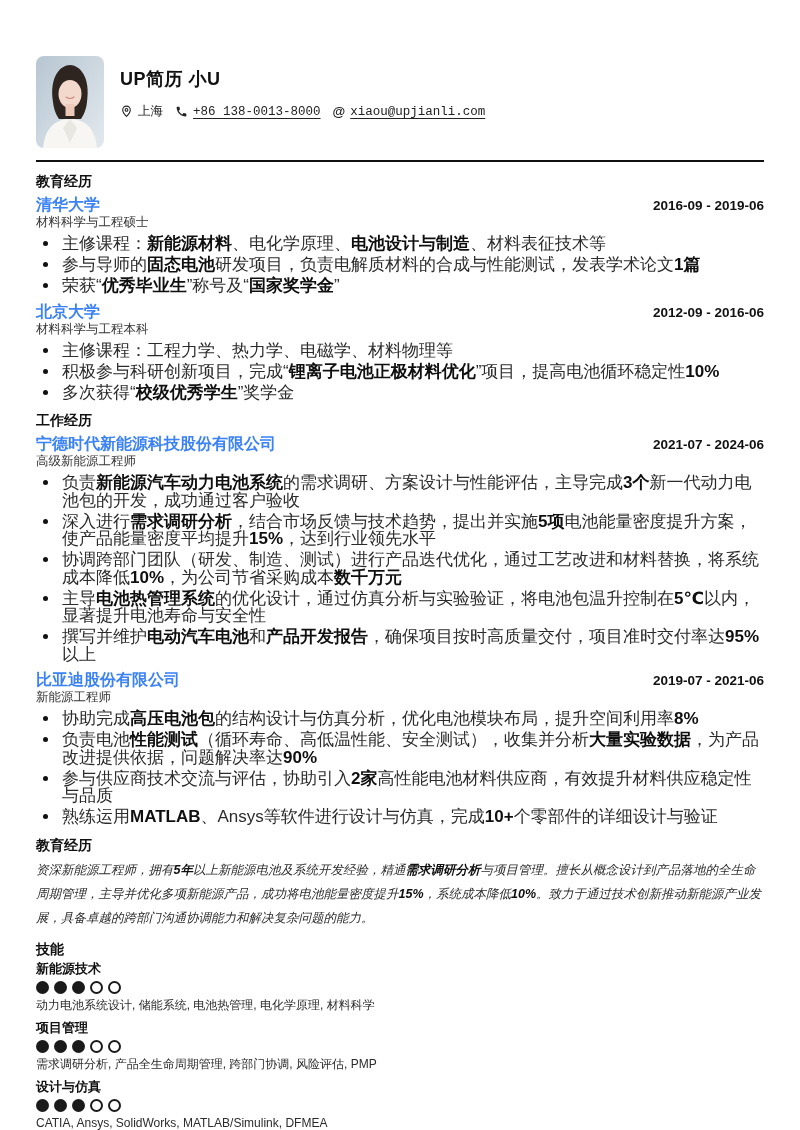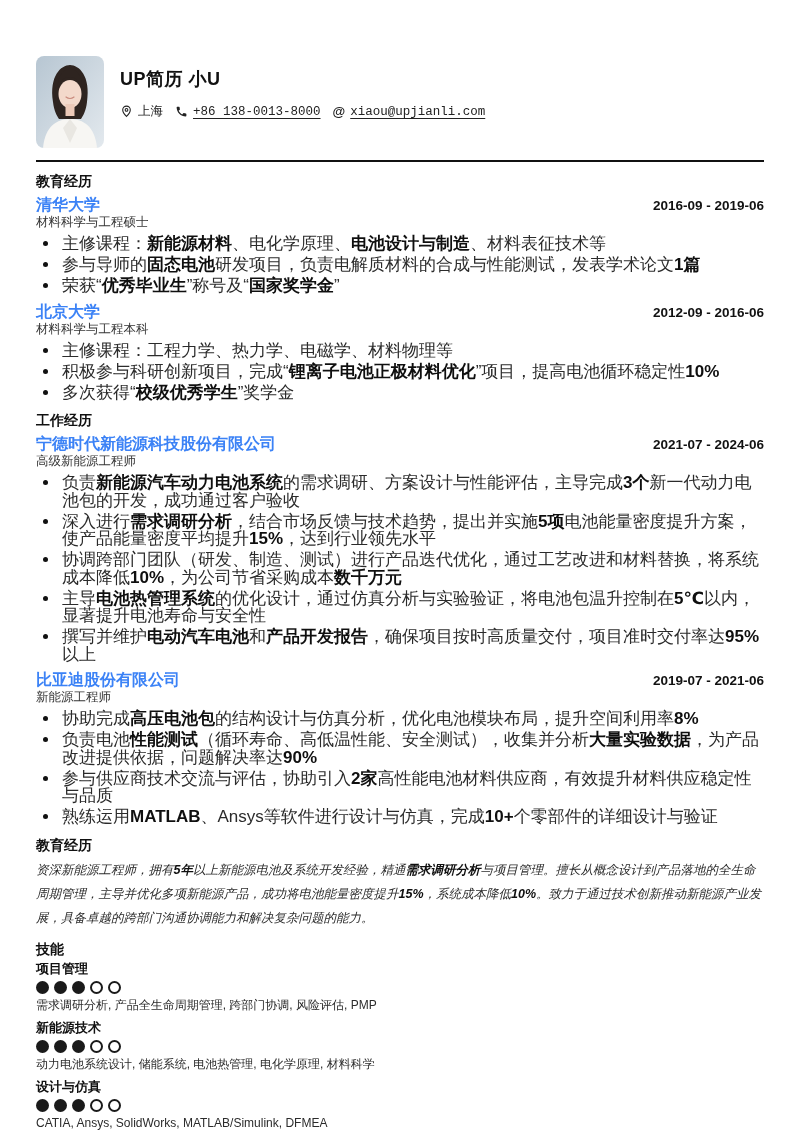--- a/index.html
+++ b/index.html
@@ -217,42 +217,42 @@
 
   <section class="section">
     <h2 class="sec-title">教育经历</h2>
     <p class="summary-text">资深新能源工程师，拥有<b>5年</b>以上新能源电池及系统开发经验，精通<b>需求调研分析</b>与项目管理。擅长从概念设计到产品落地的全生命周期管理，主导并优化多项新能源产品，成功将电池能量密度提升<b>15%</b>，系统成本降低<b>10%</b>。致力于通过技术创新推动新能源产业发展，具备卓越的跨部门沟通协调能力和解决复杂问题的能力。</p>
   </section>
 
   <section class="section">
     <h2 class="sec-title">技能</h2>
     <div>
         <div class="skill-group">
+          <div class="skill-name">新能源技术</div>
+          <div class="skill-dots">
+            <span class="dot filled"></span>
+            <span class="dot filled"></span>
+            <span class="dot filled"></span>
+            <span class="dot empty"></span>
+            <span class="dot empty"></span>
+          </div>
+          <div class="skill-desc">动力电池系统设计, 储能系统, 电池热管理, 电化学原理, 材料科学</div>
+        </div>
+        <div class="skill-group">
           <div class="skill-name">项目管理</div>
           <div class="skill-dots">
             <span class="dot filled"></span>
             <span class="dot filled"></span>
             <span class="dot filled"></span>
             <span class="dot empty"></span>
             <span class="dot empty"></span>
           </div>
           <div class="skill-desc">需求调研分析, 产品全生命周期管理, 跨部门协调, 风险评估, PMP</div>
         </div>
         <div class="skill-group">
-          <div class="skill-name">新能源技术</div>
-          <div class="skill-dots">
-            <span class="dot filled"></span>
-            <span class="dot filled"></span>
-            <span class="dot filled"></span>
-            <span class="dot empty"></span>
-            <span class="dot empty"></span>
-          </div>
-          <div class="skill-desc">动力电池系统设计, 储能系统, 电池热管理, 电化学原理, 材料科学</div>
-        </div>
-        <div class="skill-group">
           <div class="skill-name">设计与仿真</div>
           <div class="skill-dots">
             <span class="dot filled"></span>
             <span class="dot filled"></span>
             <span class="dot filled"></span>
             <span class="dot empty"></span>
             <span class="dot empty"></span>
           </div>
           <div class="skill-desc">CATIA, Ansys, SolidWorks, MATLAB/Simulink, DFMEA</div>
         </div>

